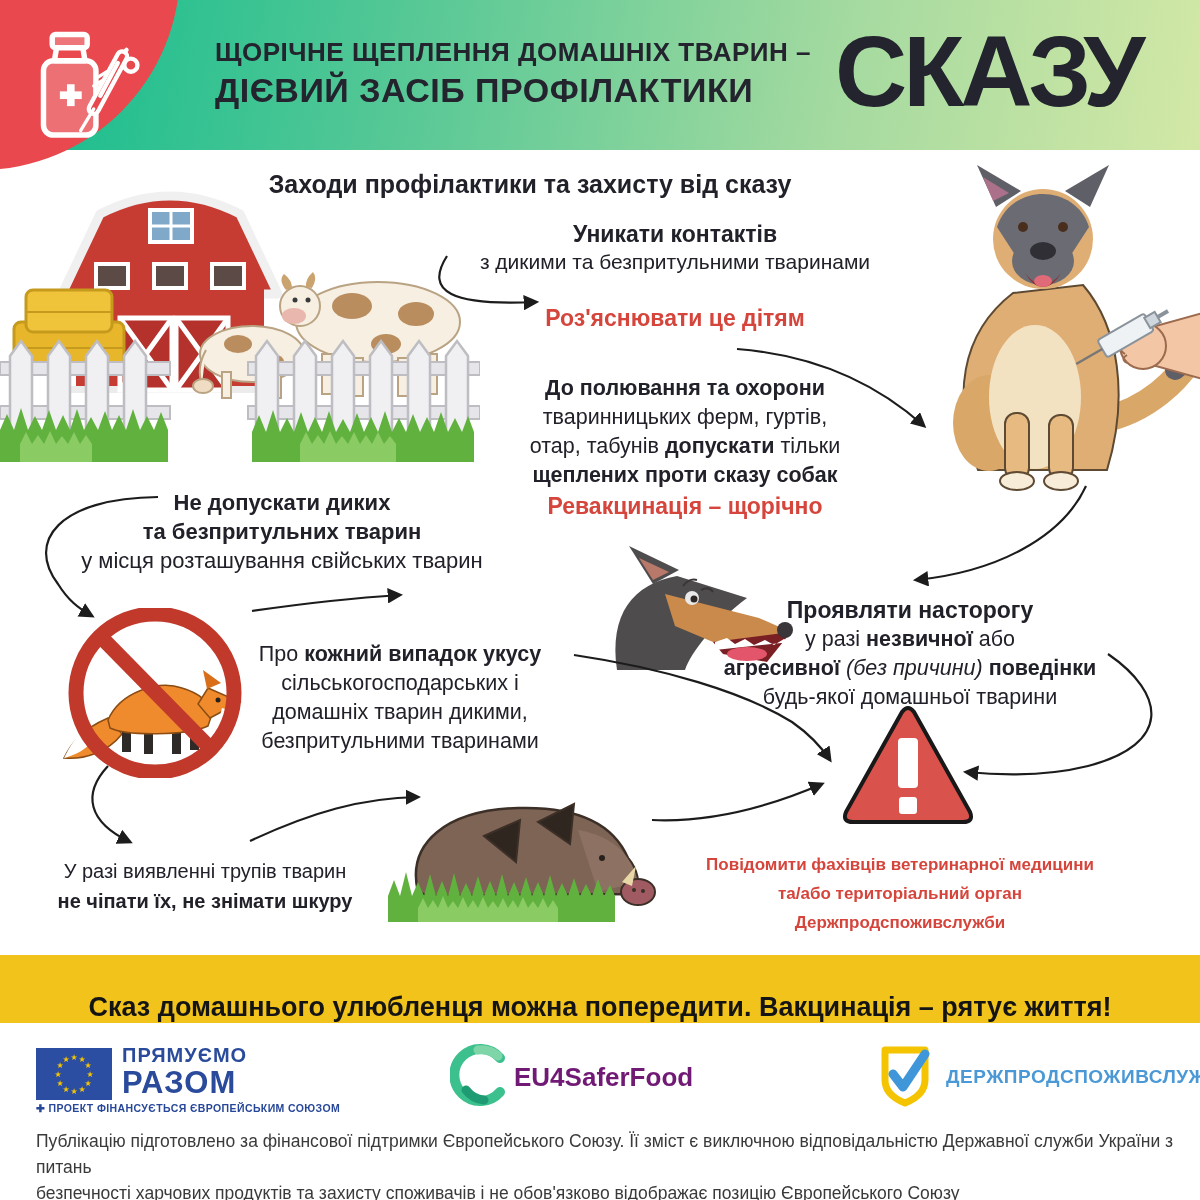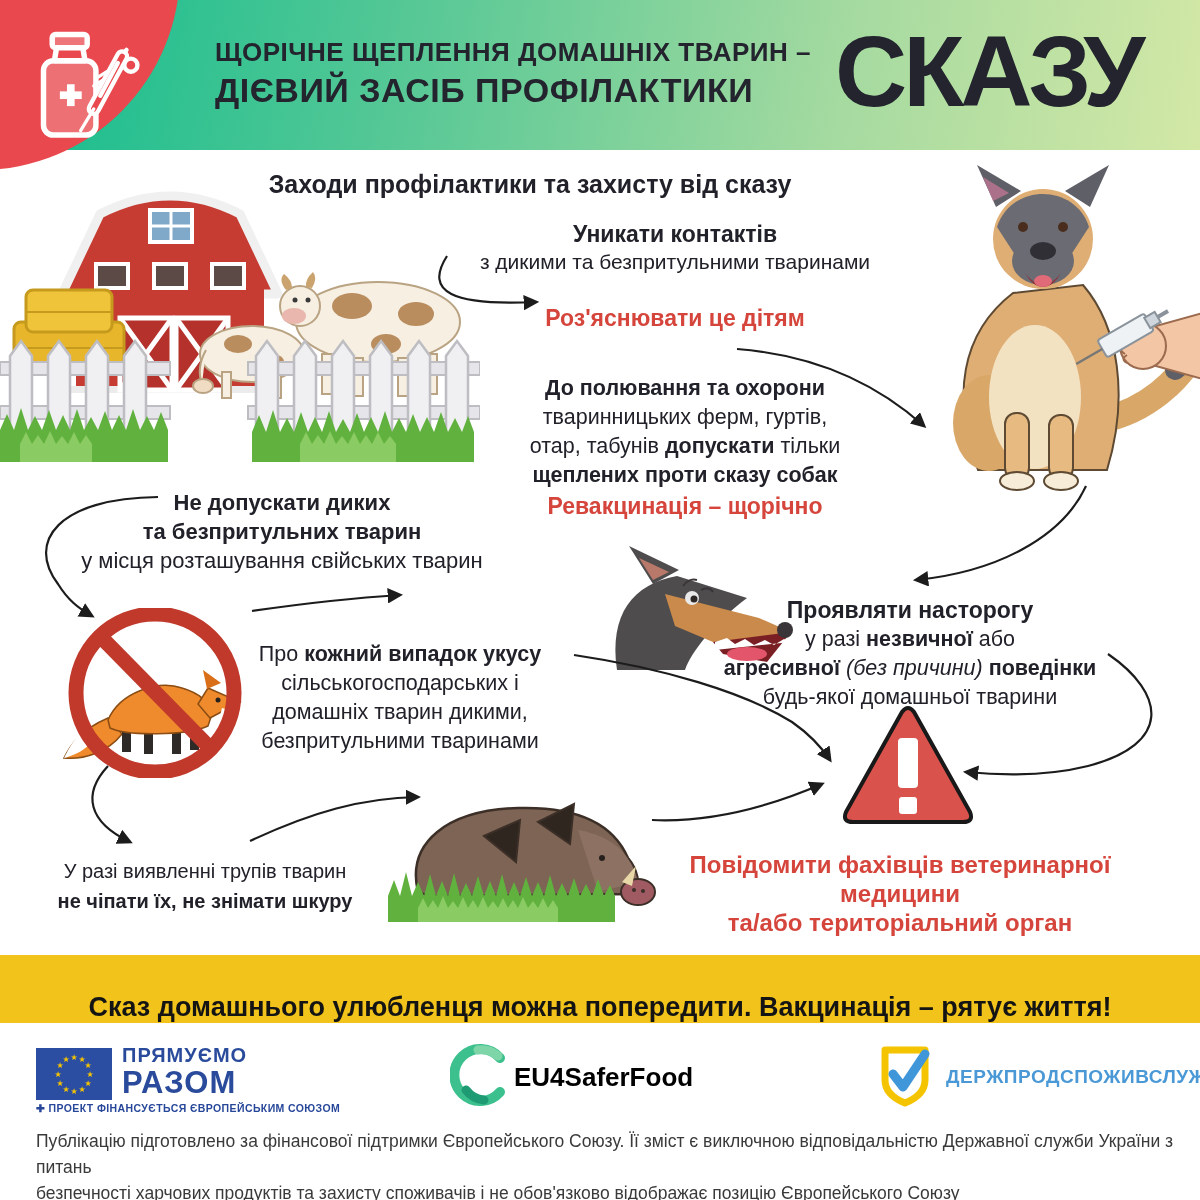--- a/index.html
+++ b/index.html
@@ -25,33 +25,33 @@
   .avoid{left:455px;top:220px;width:440px;font-size:21px;line-height:28px}
   .avoid .t{font-size:23px}
   .avoid .red{display:block;margin-top:28px;font-size:23px}
   .hunt{left:490px;top:374px;width:390px;font-size:21.5px;line-height:29px}
   .hunt .red{display:block;margin-top:2px;font-size:23px}
   .keepout{left:62px;top:488px;width:440px;font-size:22px;line-height:29px}
   .bite{left:225px;top:640px;width:350px;font-size:21.5px;line-height:29px}
   .alert{left:695px;top:596px;width:430px;font-size:21.5px;line-height:29px;z-index:2}
   .alert .t{font-size:23px}
   .corpse{left:30px;top:856px;width:350px;font-size:20px;line-height:30px}
-  .report{left:630px;top:850px;width:540px;font-size:24px;line-height:29px;color:#d5453c;font-weight:bold}
+  .report{left:630px;top:850px;width:540px;font-size:17px;line-height:29px;color:#d5453c;font-weight:bold}
 
   
   .banner{position:absolute;left:0;top:955px;width:1200px;height:68px;background:#f2c31a;
     display:flex;align-items:flex-end;justify-content:center}
   .banner-text{font-size:27px;font-weight:800;color:#141414}
 
   
   .eu-motto{position:absolute;left:122px;top:1044px;color:#2a4b9b;line-height:1.1}
   .eu-motto .m1{font-size:20px;font-weight:800;letter-spacing:1px}
   .eu-motto .m2{font-size:31px;font-weight:800;letter-spacing:1px}
   .eu-sub{position:absolute;left:36px;top:1102px;font-size:10.5px;font-weight:bold;color:#27479a;letter-spacing:.4px}
-  .eu4-text{position:absolute;left:514px;top:1062px;font-size:26px;font-weight:800;color:#000000}
+  .eu4-text{position:absolute;left:514px;top:1062px;font-size:26px;font-weight:800;color:#701a75}
   .dpss-text{position:absolute;left:946px;top:1066px;font-size:19px;font-weight:bold;color:#4a99d6;letter-spacing:.5px}
   .disclaimer{position:absolute;left:36px;top:1128px;width:1140px;font-size:17.5px;line-height:26px;color:#3a3a3a}
 
   svg{display:block}
   .overlay{position:absolute;left:0;top:0;z-index:1;pointer-events:none}
   .z2{z-index:2}
 </style>
 </head>
 <body>
 
@@ -299,20 +299,21 @@
 </div>
 
 <div class="abs txt corpse z2">
   <div>У разі виявленні трупів тварин</div>
   <div class="b">не чіпати їх, не знімати шкуру</div>
 </div>
 
 <div class="abs txt report z2">
   <div>Повідомити фахівців ветеринарної медицини</div>
   <div>та/або територіальний орган</div>
+  <div>Держпродспоживслужби</div>
 </div>
 
 <div class="banner">
   <div class="banner-text">Сказ домашнього улюбленця можна попередити. Вакцинація – рятує життя!</div>
 </div>
 
 <svg class="abs" style="left:36px;top:1048px" width="76" height="52" viewBox="0 0 76 52">
   <rect x="0" y="0" width="76" height="52" fill="#2b4ea2"></rect>
   <g fill="#f7c500" font-size="8" text-anchor="middle" font-family="DejaVu Sans, sans-serif">
     <text x="38" y="12">★</text>

